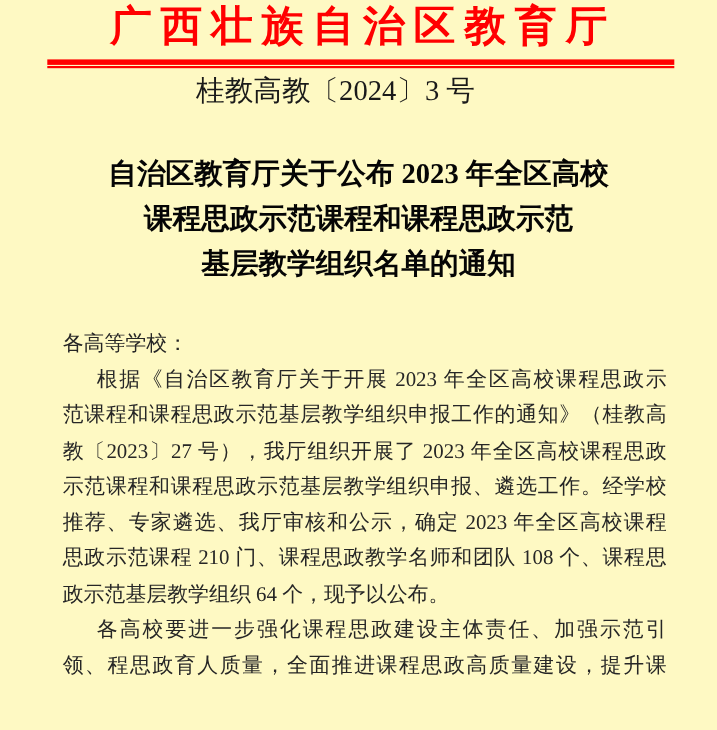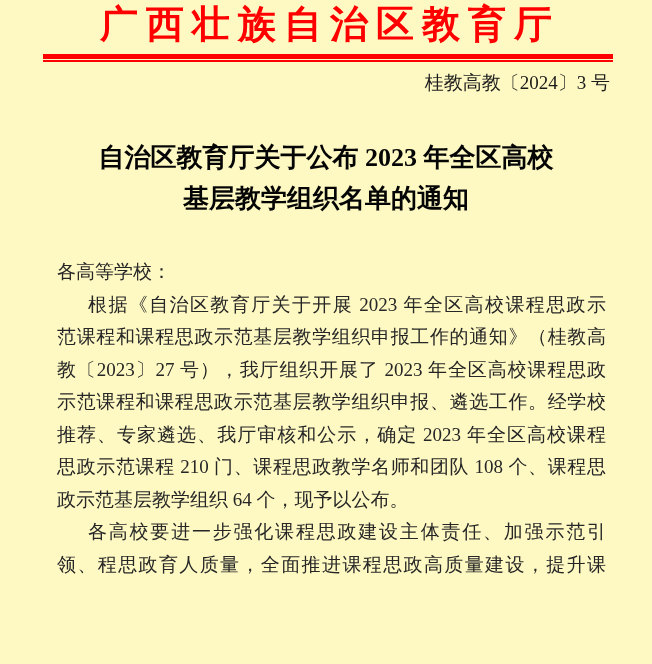--- a/index.html
+++ b/index.html
@@ -28,22 +28,22 @@
   .rule {
     margin: 8px 39px 0 43px;
     height: 1px;
     border-top: 5px solid #ff0000;
     border-bottom: 2px solid #ff0000;
   }
   
   .docnum {
     margin-top: 9px;
     padding-right: 42px;
-    text-align: right;
-    font-size: 19px;
+    text-align: center;
+    font-size: 26px;
     line-height: 23px;
     color: #1a1a1a;
   }
   
   .title { margin-top: 43px; }
   .title .tline {
     text-align: center;
     font-size: 26px;
     font-weight: bold;
     line-height: 41px;
@@ -74,20 +74,21 @@
 <div class="page">
 
   <div class="agency">广西壮族自治区教育厅</div>
 
   <div class="rule"></div>
 
   <div class="docnum">桂教高教〔2024〕3 号</div>
 
   <div class="title">
     <div class="tline">自治区教育厅关于公布 2023 年全区高校</div>
+    <div class="tline">课程思政示范课程和课程思政示范</div>
     <div class="tline">基层教学组织名单的通知</div>
   </div>
 
   <div class="body-text">
     <div class="line plain">各高等学校：</div>
     <div class="line indent">根据《自治区教育厅关于开展 2023 年全区高校课程思政示</div>
     <div class="line">范课程和课程思政示范基层教学组织申报工作的通知》（桂教高</div>
     <div class="line">教〔2023〕27 号），我厅组织开展了 2023 年全区高校课程思政</div>
     <div class="line">示范课程和课程思政示范基层教学组织申报、遴选工作。经学校</div>
     <div class="line">推荐、专家遴选、我厅审核和公示，确定 2023 年全区高校课程</div>

